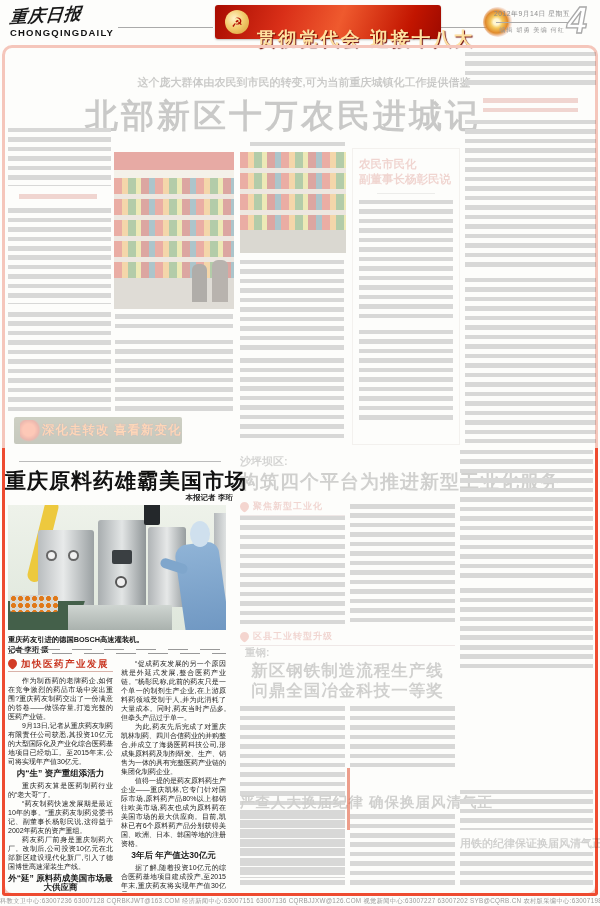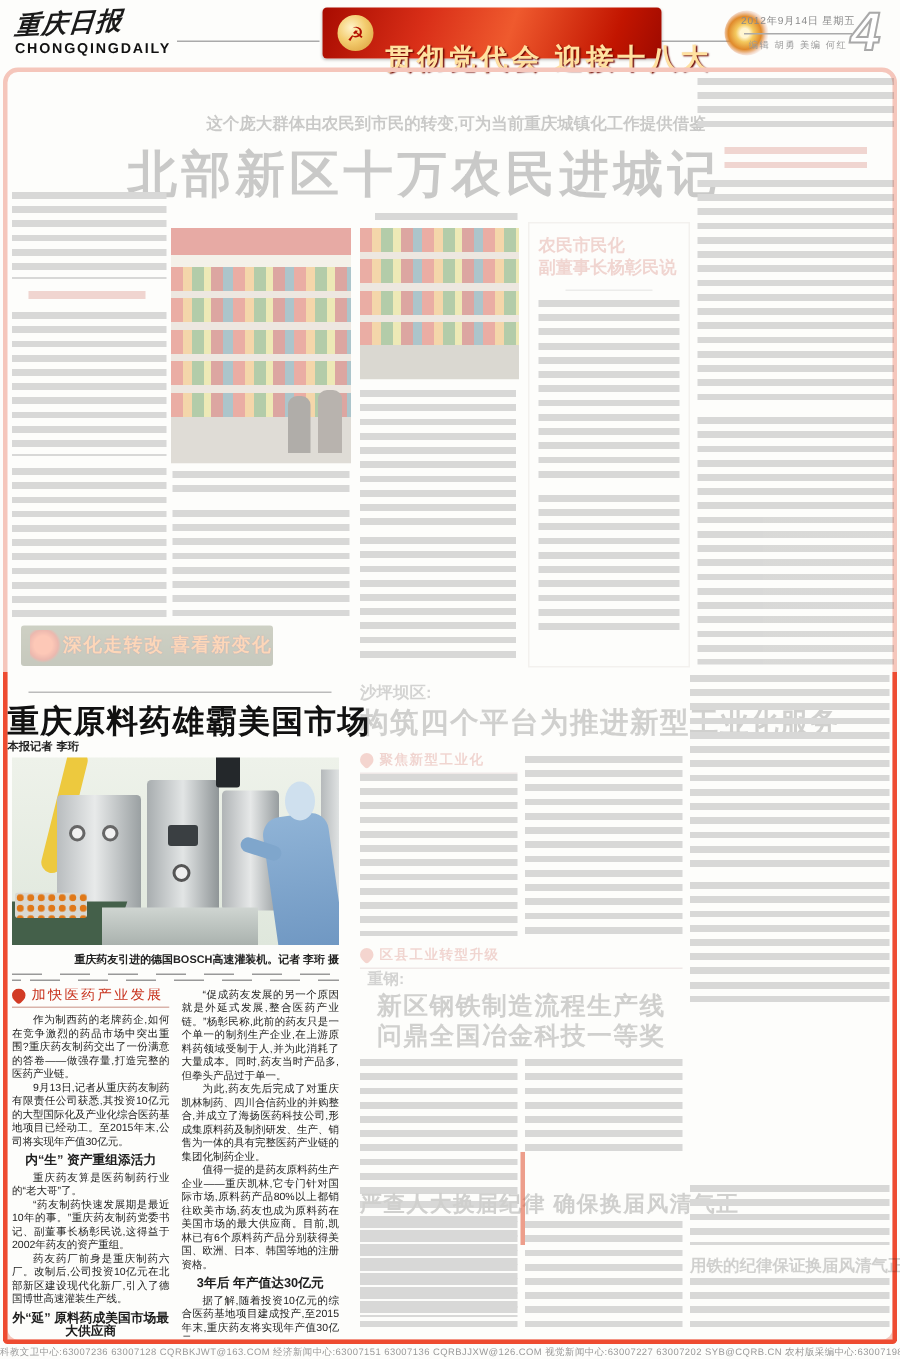--- a/index.html
+++ b/index.html
@@ -33,28 +33,28 @@
   .intro { font-size:11px; font-weight:700; color:#000; text-align:center; white-space:nowrap; }
   .bigheadline { font-size:33px; font-weight:900; color:#000; letter-spacing:3px; text-align:center; white-space:nowrap; }
   .sidebar-box { border:1px solid #cfc6be; background:#fff; }
   .sidebar-title { font-size:11.5px; font-weight:900; color:#c0392b; text-align:left; line-height:15px; }
   .greenbanner { background:linear-gradient(#6d7553,#555c3e); border-radius:2px; display:flex; align-items:center; padding:0 6px; }
   .greenbanner-text { font-size:12.5px; font-weight:900; color:#ff8a30; letter-spacing:1px; white-space:nowrap; text-shadow:0 0 1px #402; }
   .flame { width:9px; height:9px; background:#d23b25; border-radius:50% 50% 50% 2px; display:inline-block; transform:rotate(-45deg); flex:0 0 auto; }
 
   
   .feat-headline { font-size:21px; font-weight:900; color:#111; letter-spacing:1px; text-align:center; white-space:nowrap; }
-  .feat-byline { font-size:7.5px; font-weight:700; color:#222; text-align:left; font-family:"DejaVu Serif", serif; }
-  .caption-row { display:flex; justify-content:flex-end; font-size:7.3px; font-weight:700; color:#222; }
+  .feat-byline { font-size:7.5px; font-weight:700; color:#222; text-align:right; font-family:"DejaVu Serif", serif; }
+  .caption-row { display:flex; justify-content:flex-start; font-size:7.3px; font-weight:700; color:#222;flex-direction:column; }
   .dashline { height:1px; background:repeating-linear-gradient(90deg,#999 0 20px,transparent 20px 32px); }
   .cols { display:flex; gap:8px; }
   .col { width:105px; height:233px; overflow:hidden; font-size:7px; line-height:9px; color:#1c1c1c; text-align:justify; }
   .col p { text-indent:14px; }
   .sechead { display:flex; align-items:center; gap:4px; border-bottom:1px solid #d9b3aa; padding-bottom:3px; margin-bottom:4px; }
-  .sechead span.t { font-size:9.5px; font-weight:400; color:#c8341f; letter-spacing:1.5px; }
+  .sechead span.t { font-size:9.5px; font-weight:700; color:#c8341f; letter-spacing:1.5px; }
   .subhead { text-align:center; font-weight:900; font-size:8.5px; margin:3px 0; text-indent:0 !important; }
 
   
   .kicker { font-size:11px; font-weight:900; color:#333; }
   .h-right { font-size:19px; font-weight:900; color:#222; letter-spacing:1px; white-space:nowrap; }
   .colhead { display:flex; align-items:center; gap:4px; border-bottom:1px solid #b99; padding-bottom:2px; }
   .colhead span.t { font-size:9px; font-weight:900; color:#c0392b; letter-spacing:1px; }
   .steel-head { font-size:16.5px; font-weight:900; color:#222; letter-spacing:1px; text-align:center; white-space:nowrap; }
   .greenbox { background:#e4ecd2; border-radius:4px; text-align:center; }
   .greenbox div { font-size:16px; font-weight:900; color:#3c5a3c; letter-spacing:3px; line-height:22px; }

